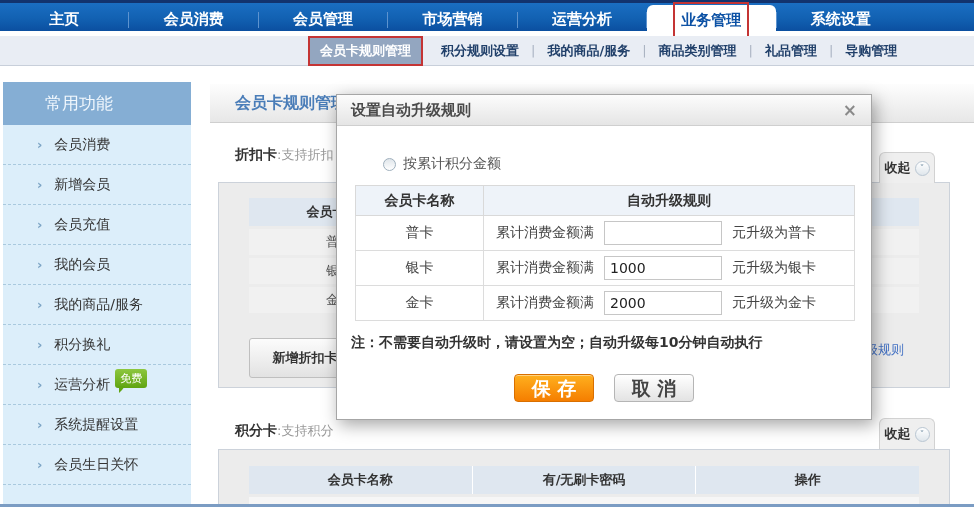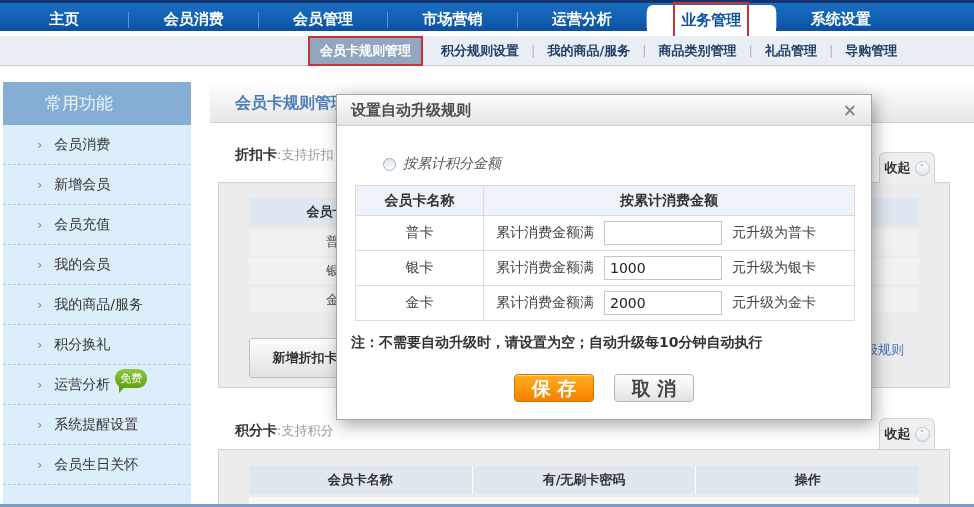--- a/index.html
+++ b/index.html
@@ -46,21 +46,21 @@
   }
   .sidebar-items { position:absolute; top:43px; left:0; right:0; bottom:0; background:#dceefa; }
   .side-item {
     height:40px; display:flex; align-items:center; padding-left:34px;
     border-bottom:1px dashed #a9c9de; font-size:14px; color:#333; cursor:pointer;
   }
   .side-arrow { color:#7ba3c4; font-weight:bold; margin-right:12px; font-size:13px; }
   .free-badge {
     position:relative; top:-6px; margin-left:5px;
     background:linear-gradient(#8dc73f,#5fa411); color:#fff; font-size:11px;
-    padding:2px 5px; border-radius:9px;
+    padding:2px 5px; border-radius:3px;
   }
   .free-badge::after {
     content:''; position:absolute; left:4px; bottom:-5px;
     border:3px solid transparent; border-top:4px solid #5fa411; border-left:3px solid #5fa411;
   }
 
   
   .main { position:absolute; left:210px; top:84px; width:764px; bottom:0; }
   .titlebar {
     height:39px; background:linear-gradient(#fdfdfd,#e7e7e7);
@@ -127,21 +127,21 @@
   .radio-outer {
     width:13px; height:13px; border-radius:50%; border:1px solid #9fb0bd;
     background:linear-gradient(#dfe5ea,#fff); position:relative; margin-right:7px; flex:none;
   }
   .radio-outer.sel::after {
     content:''; position:absolute; left:2px; top:2px; right:2px; bottom:2px; border-radius:50%;
     background:radial-gradient(circle at 35% 30%, #7fb2e8 0%, #1f4f9e 80%);
   }
   .radio-label { font-size:14px; color:#333; cursor:pointer; }
   .radio-plain { display:flex; align-items:center; margin-left:28px; cursor:pointer; }
-  .radio-plain .radio-label { color:#555;font-style:italic; }
+  .radio-plain .radio-label { color:#555; }
 
   .m-table { width:500px; margin:0 18px; border-collapse:collapse; }
   .m-table th {
     height:30px; background:#eef3f9; border:1px solid #d9d9d9;
     font-size:14px; color:#333; font-weight:bold;
   }
   .m-table .th-card { width:128px; }
   .m-table td { height:35px; border:1px solid #dcdcdc; background:#fff; font-size:14px; color:#444; }
   .td-card { text-align:center; }
   .td-rule { padding-left:12px; }
@@ -297,21 +297,21 @@
     <div class="radio-plain">
       <span class="radio-outer"></span>
       <span class="radio-label">按累计积分金额</span>
     </div>
   </div>
 
   <table class="m-table">
     <thead>
       <tr>
         <th class="th-card">会员卡名称</th>
-        <th>按累计消费金额</th>
+        <th>自动升级规则</th>
       </tr>
     </thead>
     <tbody>
       <tr>
         <td class="td-card">普卡</td>
         <td class="td-rule">
           <span>累计消费金额满</span><input type="text" class="upg-input" value="" style=""><span>元升级为普卡</span>
         </td>
       </tr>
       <tr>

